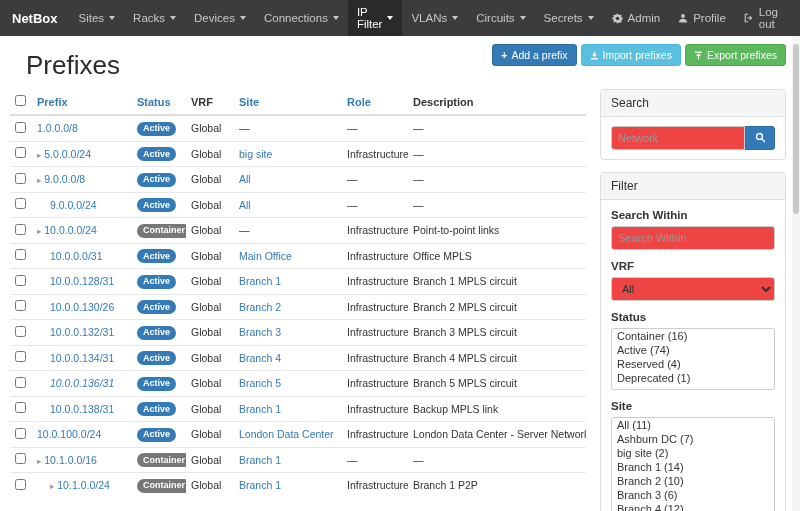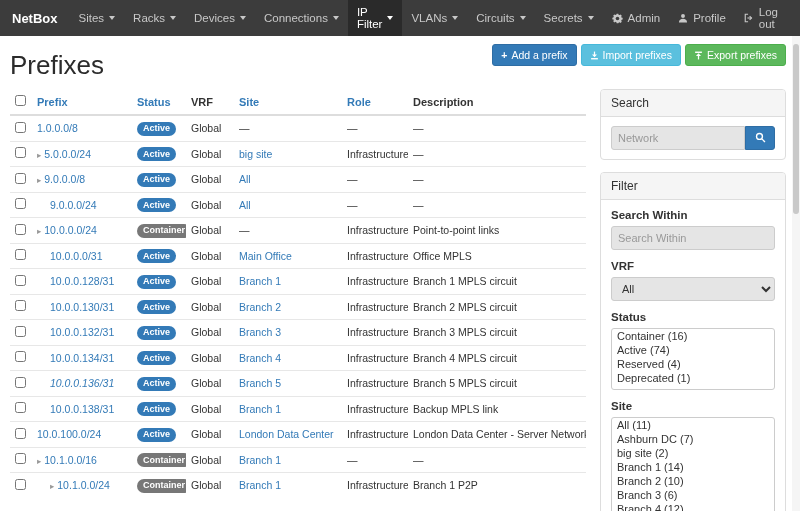--- a/index.html
+++ b/index.html
@@ -12,21 +12,21 @@
   .navbar { height: 36px; background: #3c3c3c; display: flex; align-items: stretch; padding: 0 10px; }
   .brand { display: flex; align-items: center; color: #fff; font-weight: bold; font-size: 13px; padding: 0 12px 0 2px; cursor: pointer; }
   .nav-items { display: flex; align-items: stretch; }
   .nav-item { display: flex; align-items: center; gap: 5px; padding: 0 9px; font-size: 11.5px; color: #c8c8c8; cursor: pointer; }
   .nav-item.active { background: #2a2a2a; color: #fff; }
   .caret { width: 0; height: 0; display: inline-block; border-left: 3.5px solid transparent; border-right: 3.5px solid transparent; border-top: 4px solid currentColor; }
   .nav-right { margin-left: auto; display: flex; align-items: stretch; }
   .nav-ic { display: inline-flex; align-items: center; }
   
   .content { display: grid; grid-template-columns: 1fr 186px; column-gap: 14px; padding: 6px 14px 0 10px; }
-  .page-head { grid-column: 1 / 3; display: flex; justify-content: space-between; align-items: flex-start; margin-bottom: 8px; }
+  .page-head { grid-column: 1 / 3; display: flex; justify-content: space-between; align-items: flex-start; margin-bottom: 8px; margin-left: 16px; }
   h1 { font-size: 26px; font-weight: 400; color: #2b2b2b; margin-top: 8px; }
   .actions { display: flex; gap: 4px; margin-top: 2px; }
   .btn { display: inline-flex; align-items: center; gap: 4px; border-radius: 3px; font-size: 10.5px; padding: 4px 8px; color: #fff; border: 1px solid transparent; cursor: pointer; font-family: inherit; white-space: nowrap; }
   .btn-primary { background: #337ab7; border-color: #2e6da4; }
   .btn-info    { background: #5bc0de; border-color: #46b8da; }
   .btn-success { background: #5cb85c; border-color: #4cae4c; }
   .btn .ic { display: inline-flex; align-items: center; font-weight: bold; }
   
   table { width: 100%; border-collapse: collapse; table-layout: fixed; font-size: 10.5px; }
   th { text-align: left; padding: 6px 5px; border-bottom: 2px solid #ddd; font-weight: bold; font-size: 11px; color: #333; white-space: nowrap; }
@@ -37,21 +37,21 @@
   input[type="checkbox"] { width: 11px; height: 11px; cursor: pointer; }
   .lnk { color: #337ab7; text-decoration: none; cursor: pointer; }
   .tree-arrow { color: #999; font-size: 8.5px; margin-right: 3px; }
   .badge { display: inline-block; color: #fff; font-size: 9px; font-weight: bold; padding: 2.5px 6px; border-radius: 7px; line-height: 1; }
   
   .side { display: flex; flex-direction: column; gap: 12px; }
   .panel { border: 1px solid #ddd; border-radius: 4px; overflow: hidden; background: #fff; }
   .panel-h { background: #f5f5f5; border-bottom: 1px solid #ddd; padding: 6px 10px; font-size: 12px; color: #333; }
   .panel-b { padding: 9px 10px; display: flex; flex-direction: column; gap: 5px; }
   .flabel { font-size: 11.5px; font-weight: bold; color: #333; margin-top: 5px; }
-  .tin, select { width: 100%; height: 24px; border: 1px solid #ccc; border-radius: 3px; font-size: 11px; padding: 2px 6px; color: #333; font-family: inherit; background: #e5e5e5; }
+  .tin, select { width: 100%; height: 24px; border: 1px solid #ccc; border-radius: 3px; font-size: 11px; padding: 2px 6px; color: #333; font-family: inherit; background: #ef4444; }
   .tin::placeholder { color: #999; }
   .input-group { display: flex; }
   .input-group .tin { flex: 1; border-top-right-radius: 0; border-bottom-right-radius: 0; }
   .btn-search { width: 30px; height: 24px; background: #337ab7; border: 1px solid #2e6da4; border-radius: 0 3px 3px 0; display: flex; align-items: center; justify-content: center; cursor: pointer; }
   .listbox { border: 1px solid #ccc; border-radius: 3px; overflow-y: scroll; font-size: 11px; color: #333; background: #fff; }
   .listbox .opt { padding: 1px 5px; white-space: nowrap; cursor: pointer; }
   .listbox::-webkit-scrollbar { width: 9px; }
   .listbox::-webkit-scrollbar-track { background: #f2f2f2; }
   .listbox::-webkit-scrollbar-thumb { background: #c4c4c4; border-radius: 4px; }
   #status-list { height: 62px; }
@@ -245,21 +245,21 @@
             <td class="cb"><input type="checkbox" style=""></td>
             <td style="padding-left: 18px;"><a class="lnk">10.0.0.128/31</a></td>
             <td><span class="badge" style="background: rgb(51, 122, 183);">Active</span></td>
             <td>Global</td>
             <td><a class="lnk">Branch 1</a></td>
             <td>Infrastructure</td>
             <td>Branch 1 MPLS circuit</td>
           </tr>
           <tr>
             <td class="cb"><input type="checkbox" style=""></td>
-            <td style="padding-left: 18px;"><a class="lnk">10.0.0.130/31</a></td>
+            <td style="padding-left: 18px;"><a class="lnk">10.0.0.130/26</a></td>
             <td><span class="badge" style="background: rgb(51, 122, 183);">Active</span></td>
             <td>Global</td>
             <td><a class="lnk">Branch 2</a></td>
             <td>Infrastructure</td>
             <td>Branch 2 MPLS circuit</td>
           </tr>
           <tr>
             <td class="cb"><input type="checkbox" style=""></td>
             <td style="padding-left: 18px;"><a class="lnk">10.0.0.132/31</a></td>
             <td><span class="badge" style="background: rgb(51, 122, 183);">Active</span></td>

